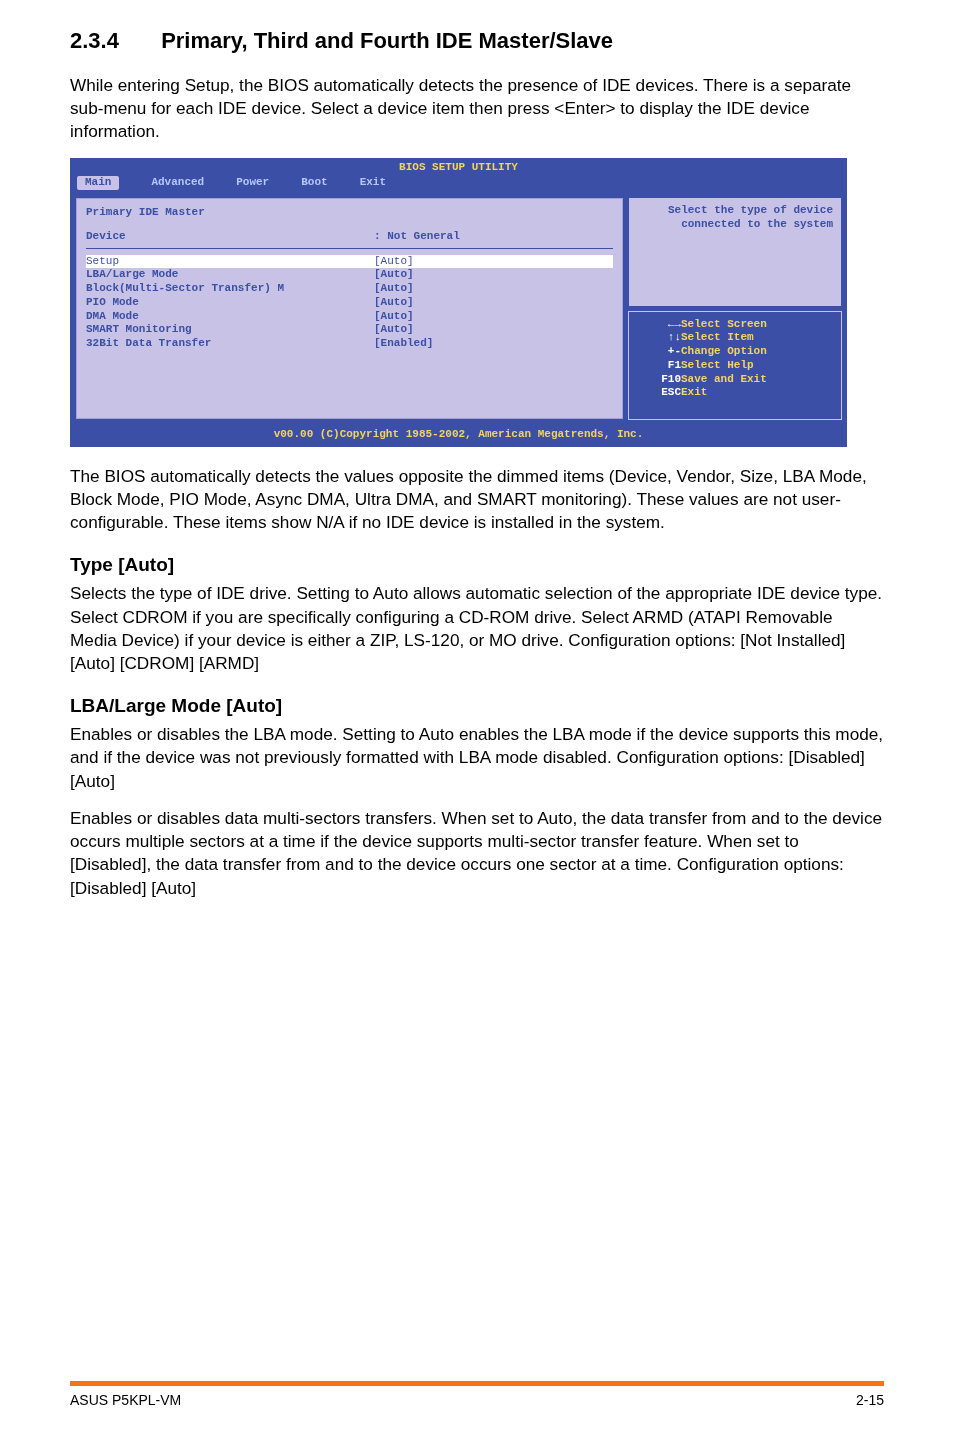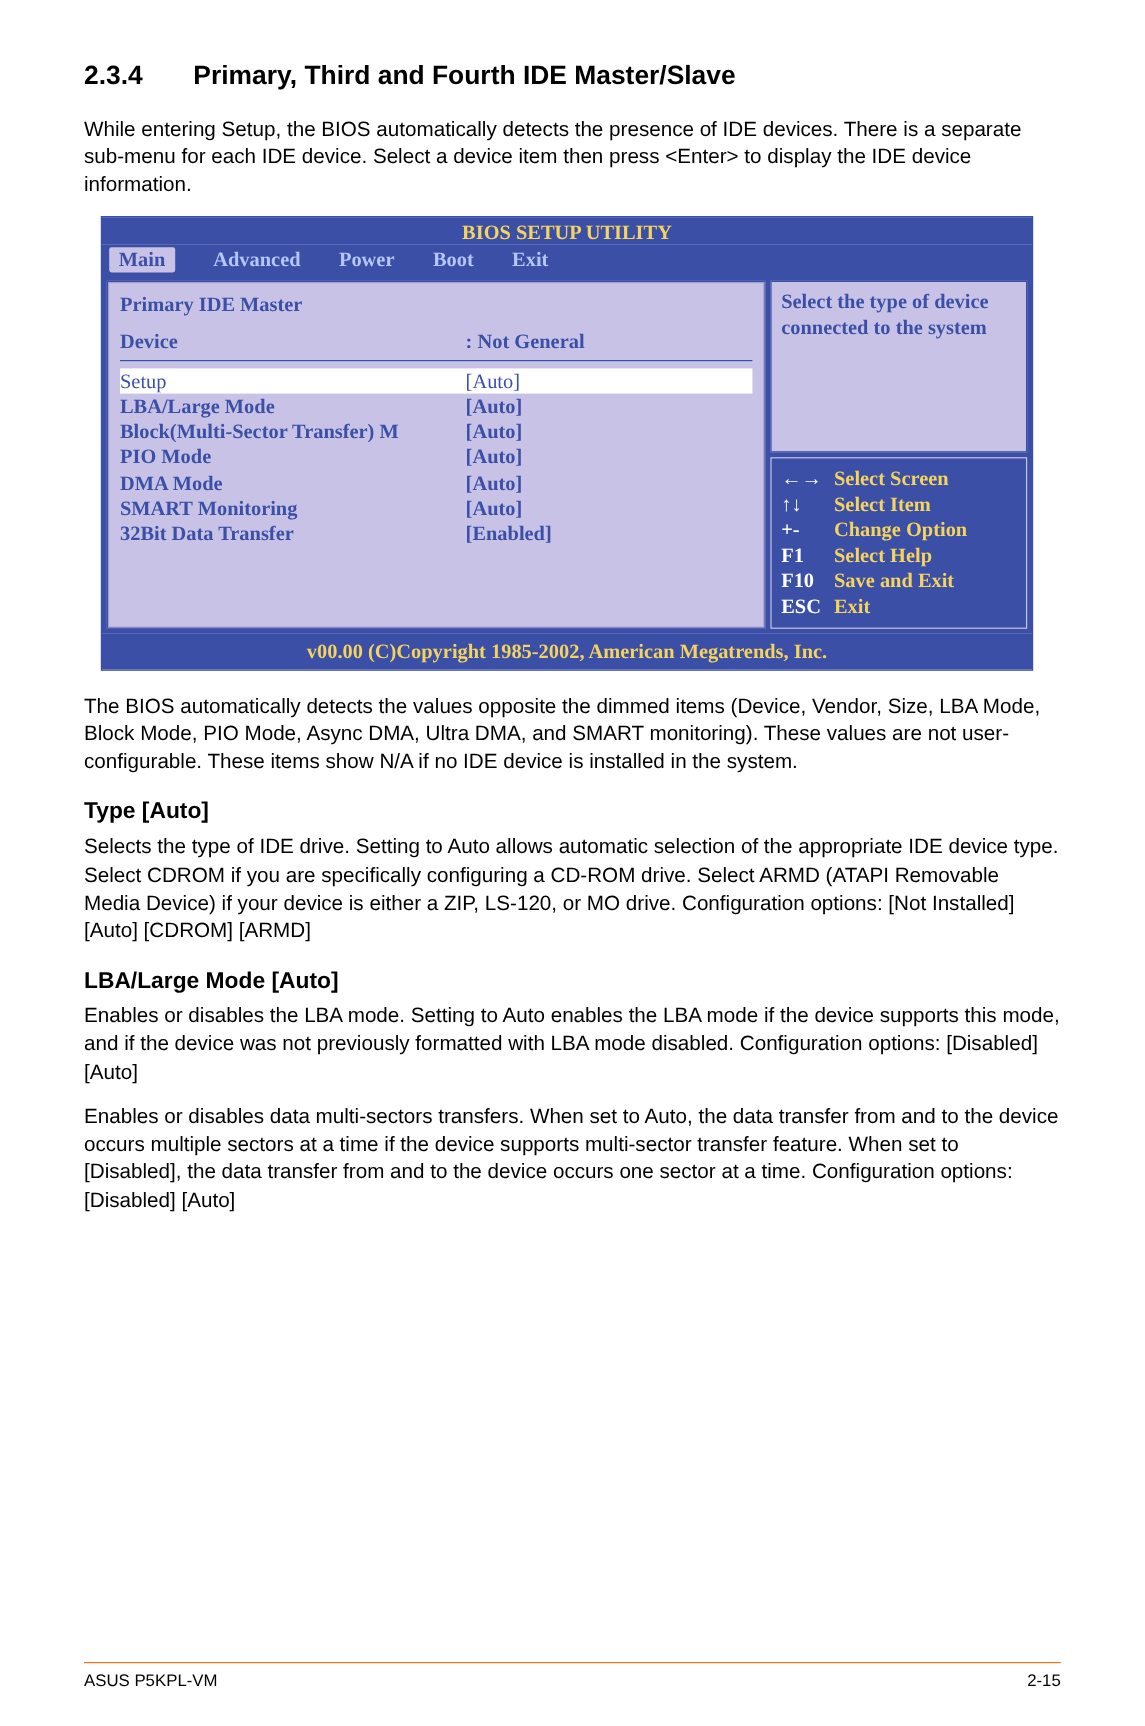--- a/index.html
+++ b/index.html
@@ -4,21 +4,21 @@
 <style>
   html, body {
     margin: 0;
     padding: 0;
     background: #ffffff;
     font-family: "Helvetica Neue", Arial, sans-serif;
     color: #000;
     width: 954px;
   }
   .page {
-    padding: 50px 70px 30px 70px;
+    padding: 28px 70px 30px 70px;
     box-sizing: border-box;
     width: 954px;
     min-height: 1438px;
     position: relative;
   }
   h2.sec-title {
     font-size: 22px;
     font-weight: bold;
     margin: 0 0 20px 0;
   }
@@ -33,23 +33,23 @@
   }
   h3.sub {
     font-size: 19px;
     font-weight: bold;
     margin: 20px 0 6px 0;
   }
 
   
   .bios {
     width: 775px;
-    margin: 6px 0 18px 14px;
-    font-family: Liberation Serif, serif;
-    font-size: 17px;
+    margin: 6px 0 18px 0;
+    font-family: Liberation Mono, monospace;
+    font-size: 11px;
     line-height: 1.25;
     border: 1px solid #3b4fa6;
   }
   .bios-title {
     background: #3b4fa6;
     color: #00d8ff;
     font-weight: bold;
     text-align: center;
     padding: 2px 0 0 0;
   }
@@ -108,20 +108,21 @@
     flex-direction: column;
     gap: 4px;
   }
   .bios-hint, .bios-keys {
     background: #c8c3e6;
     border: 1px solid #3b4fa6;
     padding: 6px 8px;
     color: #3b4fa6;
     font-weight: bold;
     flex:1;
+    text-align:right;
   }
   .bios-keys {
     color: #00d8ff;
     background: #3b4fa6;
     border: 1px solid #c8c3e6;
     font-weight: bold;
   }
   .bios-keys .krow { display: flex; white-space: pre; }
   .bios-keys .k { width: 44px; color: #ffffff;}
   .bios-keys .v { color: #f4d35e; }
@@ -135,21 +136,21 @@
     border-top: 1px solid #3b4fa6;
   }
   .bios-footer .yellow { color: #f4d35e; }
 
   
   .page-footer {
     position: absolute;
     bottom: 30px;
     left: 70px;
     right: 70px;
-    border-top: 1px solid #f97316;
+    border-top: 5px solid #f97316;
     padding-top: 6px;
     display: flex;
     justify-content: space-between;
     font-size: 14px;
   }
 </style>
 </head>
 <body>
 
 <div class="page">

